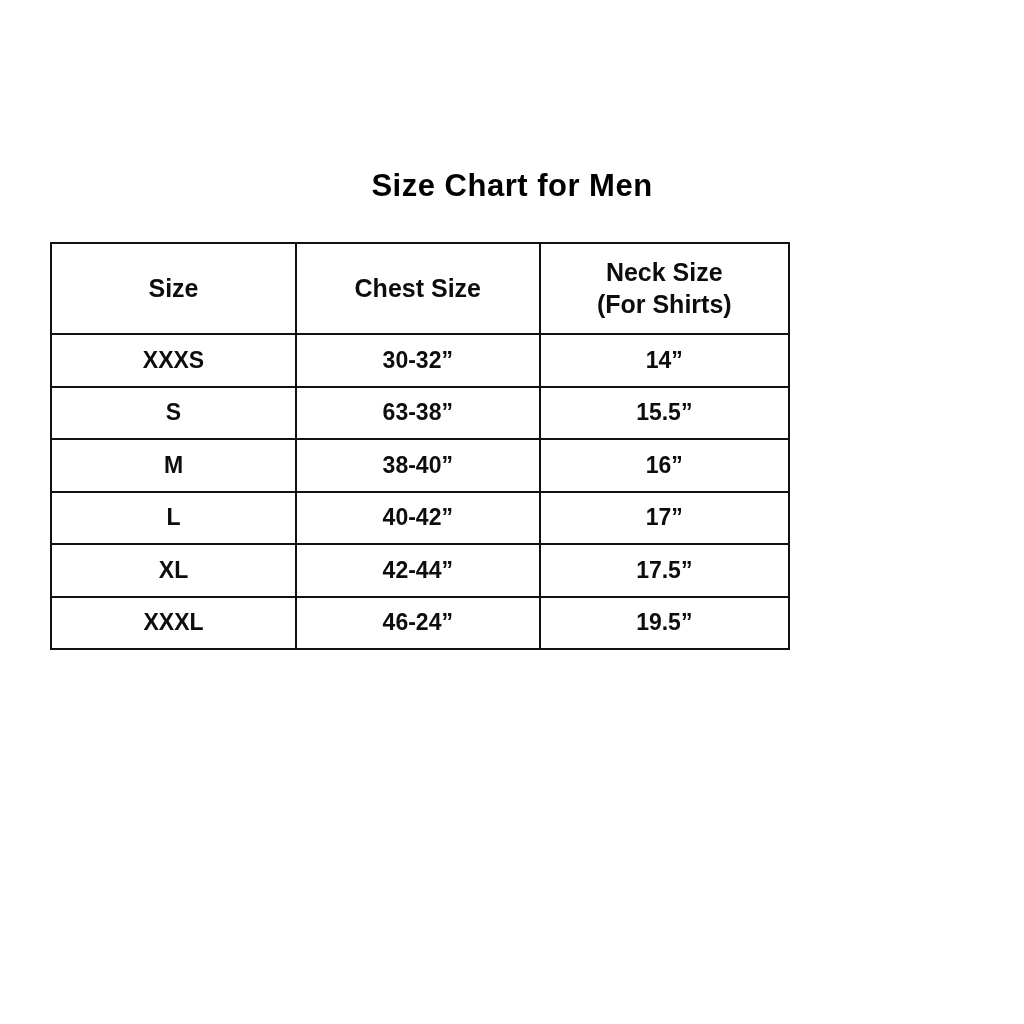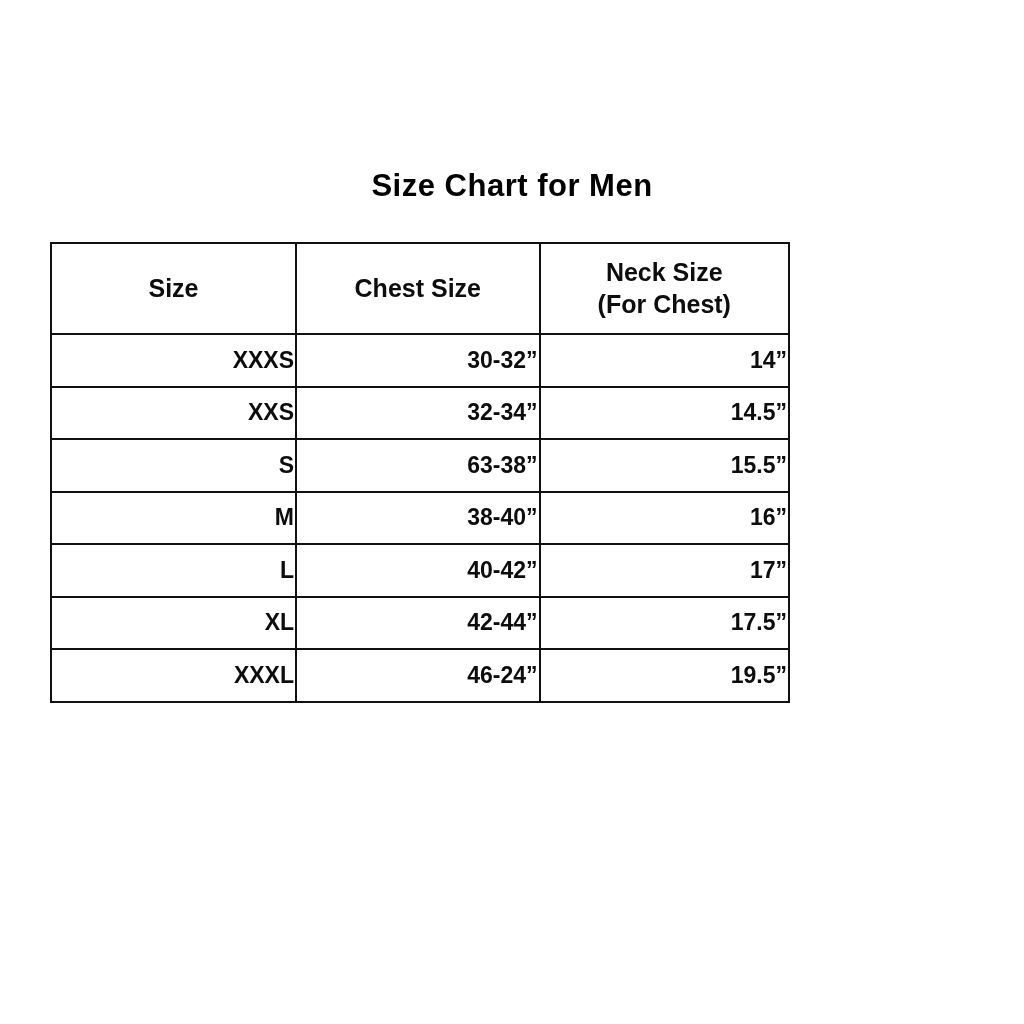--- a/index.html
+++ b/index.html
@@ -42,21 +42,20 @@
     background: #ffffff;
   }
   table.size-table th {
     height: 87px;
     font-size: 25px;
     line-height: 1.25;
   }
   table.size-table td {
     height: 48.5px;
     font-size: 23px;
-    text-align: right;
   }
   col.c1 { width: 33.2%; }
   col.c2 { width: 33.0%; }
   col.c3 { width: 33.8%; }
   .th-sublabel {
     font-size: 25px;
     font-weight: bold;
   }
 </style>
 </head>
@@ -73,34 +72,29 @@
   <thead>
     <tr>
       <th>
         <span>Size</span>
       </th>
       <th>
         <span>Chest Size</span>
       </th>
       <th>
         <span>Neck Size</span><br>
-        <span class="th-sublabel">(For Chest)</span>
+        <span class="th-sublabel">(For Shirts)</span>
       </th>
     </tr>
   </thead>
   <tbody>
       <tr>
         <td>XXXS</td>
         <td>30-32”</td>
         <td>14”</td>
-      </tr>
-      <tr>
-        <td>XXS</td>
-        <td>32-34”</td>
-        <td>14.5”</td>
       </tr>
       <tr>
         <td>S</td>
         <td>63-38”</td>
         <td>15.5”</td>
       </tr>
       <tr>
         <td>M</td>
         <td>38-40”</td>
         <td>16”</td>

